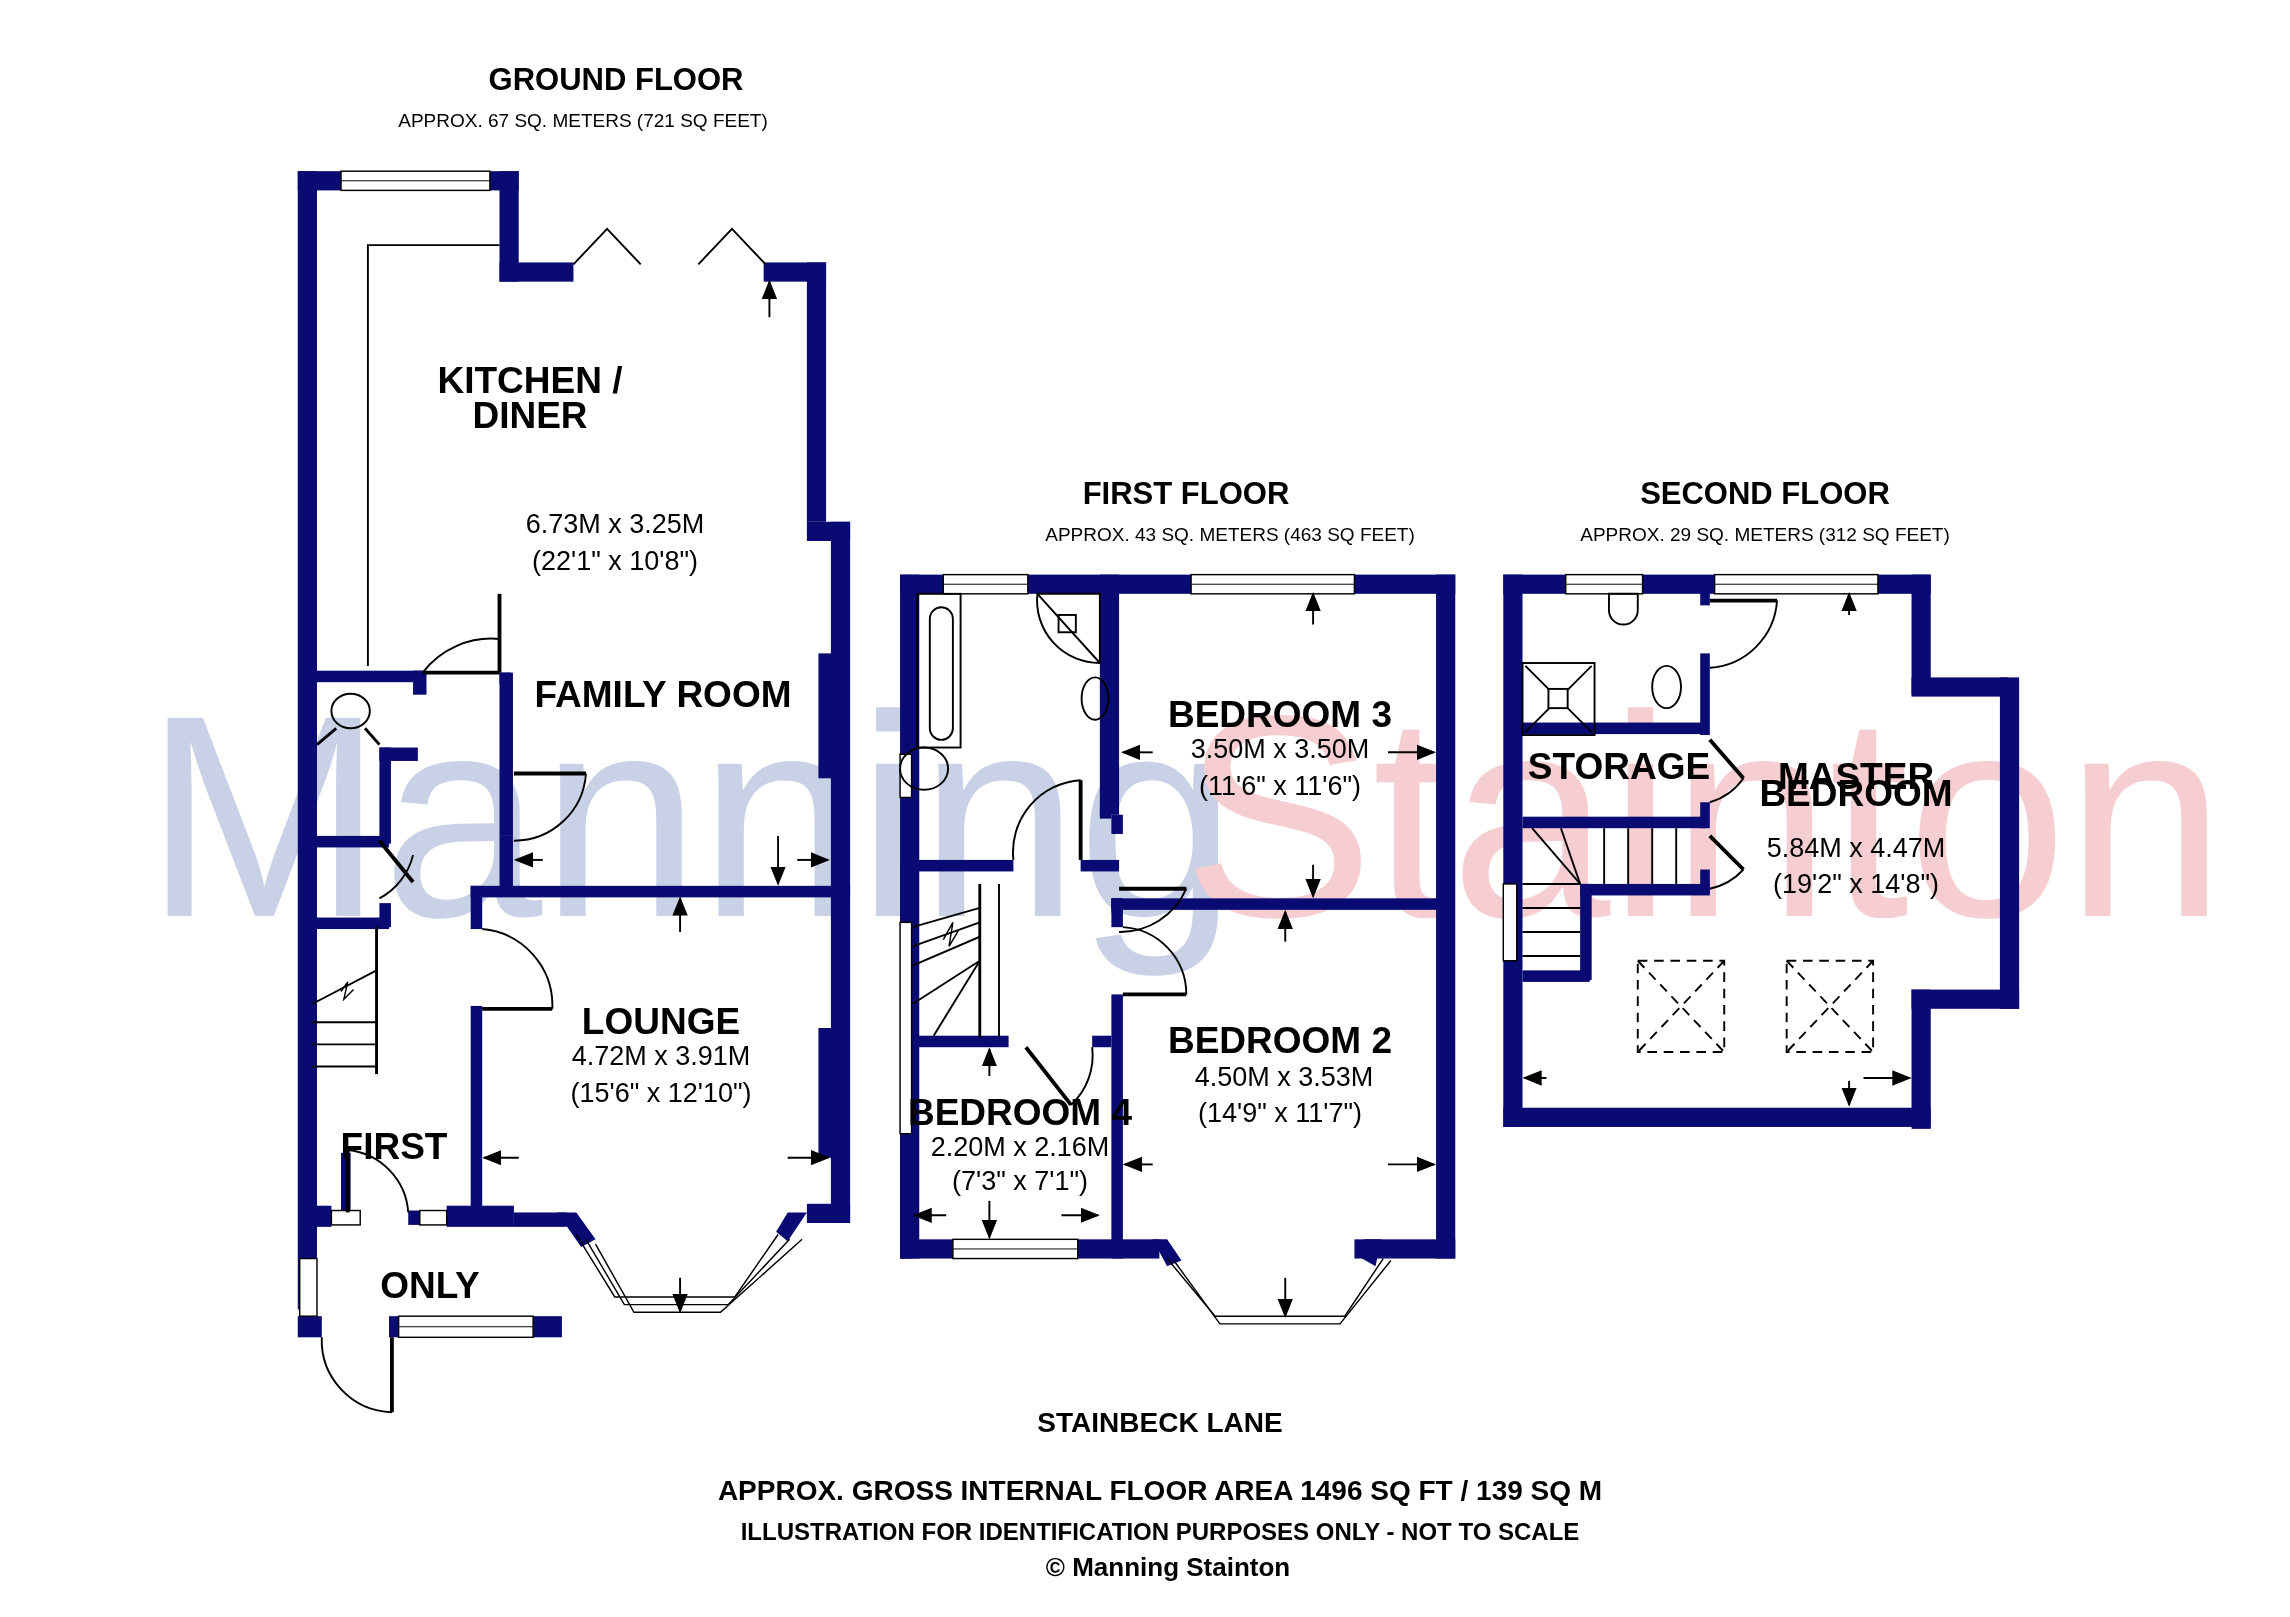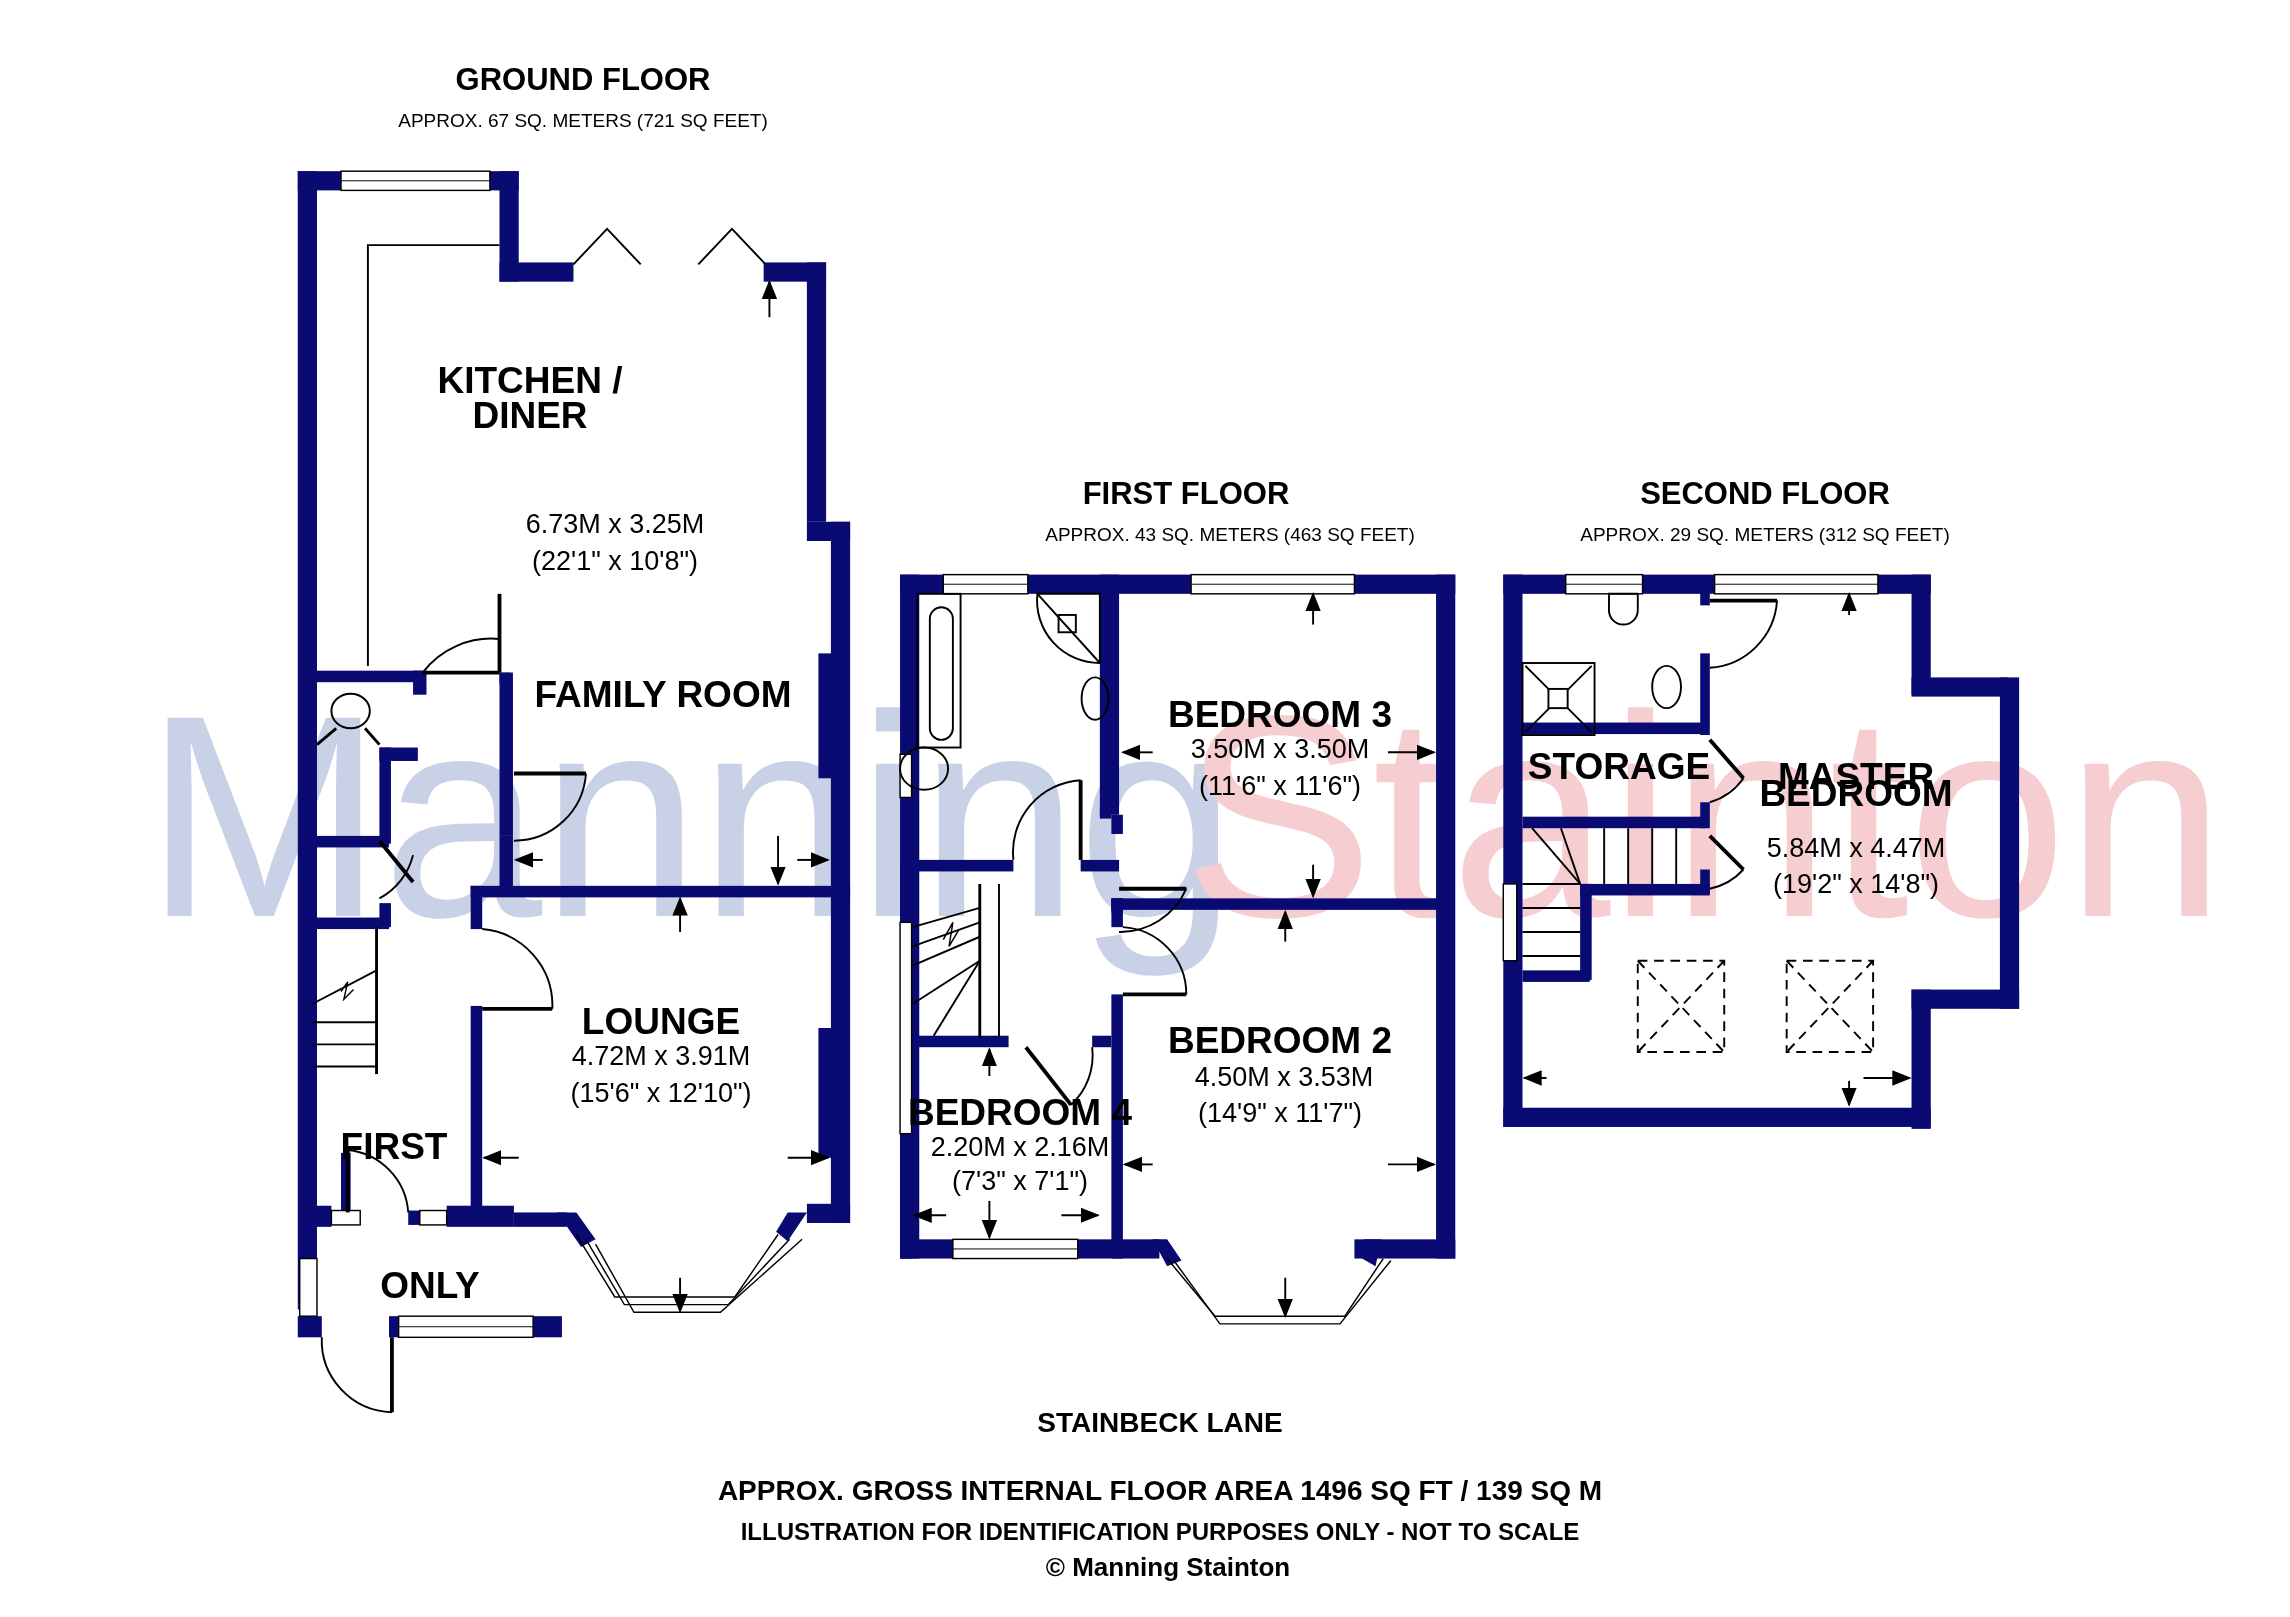--- a/index.html
+++ b/index.html
@@ -268,21 +268,21 @@
     <line x1="985" y1="1265" x2="952" y2="1265"></line>
     <line x1="1105" y1="1265" x2="1143" y2="1265"></line>
     <line x1="1030" y1="1250" x2="1030" y2="1288"></line>
     <line x1="1925" y1="640" x2="1925" y2="618"></line>
     <line x1="1610" y1="1122" x2="1587" y2="1122"></line>
     <line x1="1940" y1="1122" x2="1988" y2="1122"></line>
     <line x1="1925" y1="1125" x2="1925" y2="1150"></line>
   </g>
 </svg>
 
-<div class="floor-title" style="left:583px; top:62px;text-align:right;">GROUND FLOOR</div>
+<div class="floor-title" style="left:616px; top:62px;text-align:right;">GROUND FLOOR</div>
 <div class="floor-sub" style="left:583px; top:110px;">APPROX. 67 SQ. METERS (721 SQ FEET)</div>
 <div class="floor-title" style="left:1186px; top:476px;">FIRST FLOOR</div>
 <div class="floor-sub" style="left:1186px; top:524px;margin-left:44px;">APPROX. 43 SQ. METERS (463 SQ FEET)</div>
 <div class="floor-title" style="left:1765px; top:476px;">SECOND FLOOR</div>
 <div class="floor-sub" style="left:1765px; top:524px;">APPROX. 29 SQ. METERS (312 SQ FEET)</div>
 
 <div class="room-name" style="left:530px; top:363px;">KITCHEN /</div>
 <div class="room-name" style="left:530px; top:398px;">DINER</div>
 <div class="room-dim" style="left:615px; top:507px;">6.73M x 3.25M</div>
 <div class="room-dim" style="left:615px; top:544px;">(22'1" x 10'8")</div>

